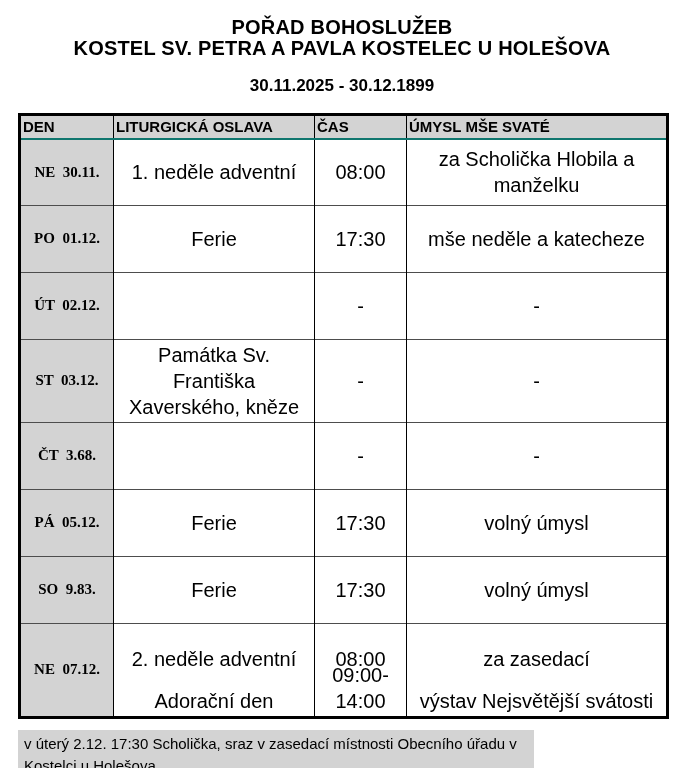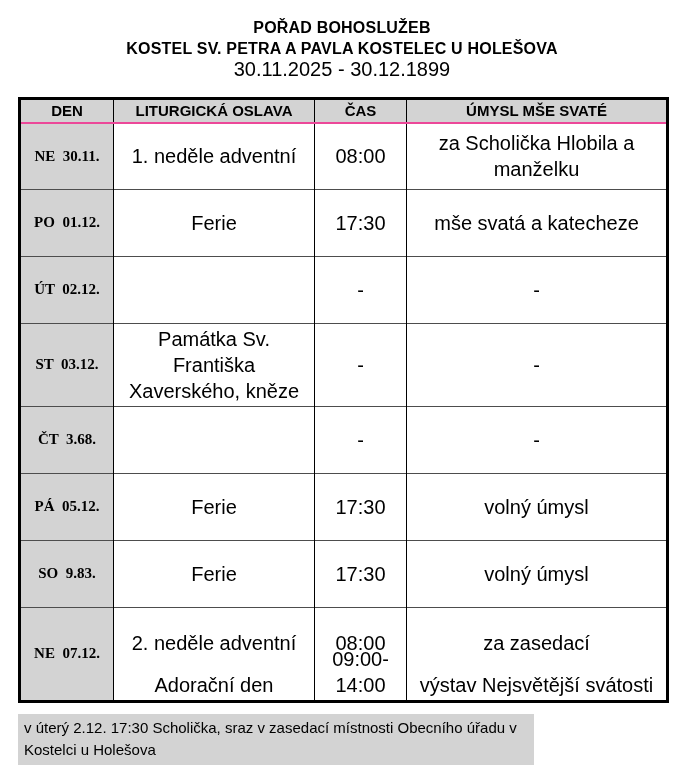--- a/index.html
+++ b/index.html
@@ -8,43 +8,43 @@
     width: 684px;
     height: 768px;
     background: #ffffff;
     color: #000000;
     font-family: "Liberation Sans", sans-serif;
     -webkit-font-smoothing: antialiased;
   }
   .page { width: 684px; height: 768px; overflow: hidden; }
 
   .title-block { text-align: center; padding-top: 17px; }
-  .title-main { font-size: 16px; font-weight: bold; line-height: 21px; letter-spacing: 0.2px; }
-  .title-date { font-size: 20px; font-weight: normal; line-height: 21px; margin-top: 0; }
+  .title-main { font-size: 20px; font-weight: bold; line-height: 21px; letter-spacing: 0.2px; }
+  .title-date { font-size: 17px; font-weight: bold; line-height: 21px; margin-top: 16px; }
 
   table.schedule {
     border-collapse: collapse;
     table-layout: fixed;
     width: 648px;
     margin: 17px 0 0 18px;
     border: 3px solid #000000;
   }
   .schedule col.c-day   { width: 94px; }
   .schedule col.c-cel   { width: 201px; }
   .schedule col.c-time  { width: 92px; }
   .schedule col.c-int   { width: 261px; }
 
   .schedule th {
     background: #d3d3d3;
     font-size: 15px;
     font-weight: bold;
     height: 24px;
-    text-align: center;
+    text-align: left;
     vertical-align: middle;
-    border-bottom: 2px solid #ec4899;
+    border-bottom: 2px solid #0f766e;
     border-left: 1px solid #000000;
     padding: 1px 2px;
   }
   .schedule th:first-child { border-left: none; }
 
   .schedule td {
     font-size: 20px;
     text-align: center;
     vertical-align: middle;
     border-left: 1px solid #000000;
@@ -111,21 +111,21 @@
       <tr class="body-row">
         <td class="day">NE  30.11.</td>
         <td>1. neděle adventní</td>
         <td>08:00</td>
         <td>za Scholička Hlobila a manželku</td>
       </tr>
       <tr class="body-row">
         <td class="day">PO  01.12.</td>
         <td>Ferie</td>
         <td>17:30</td>
-        <td>mše svatá a katecheze</td>
+        <td>mše neděle a katecheze</td>
       </tr>
       <tr class="body-row">
         <td class="day">ÚT  02.12.</td>
         <td></td>
         <td>-</td>
         <td>-</td>
       </tr>
       <tr class="body-row">
         <td class="day">ST  03.12.</td>
         <td>Památka Sv. Františka Xaverského, kněze</td>

